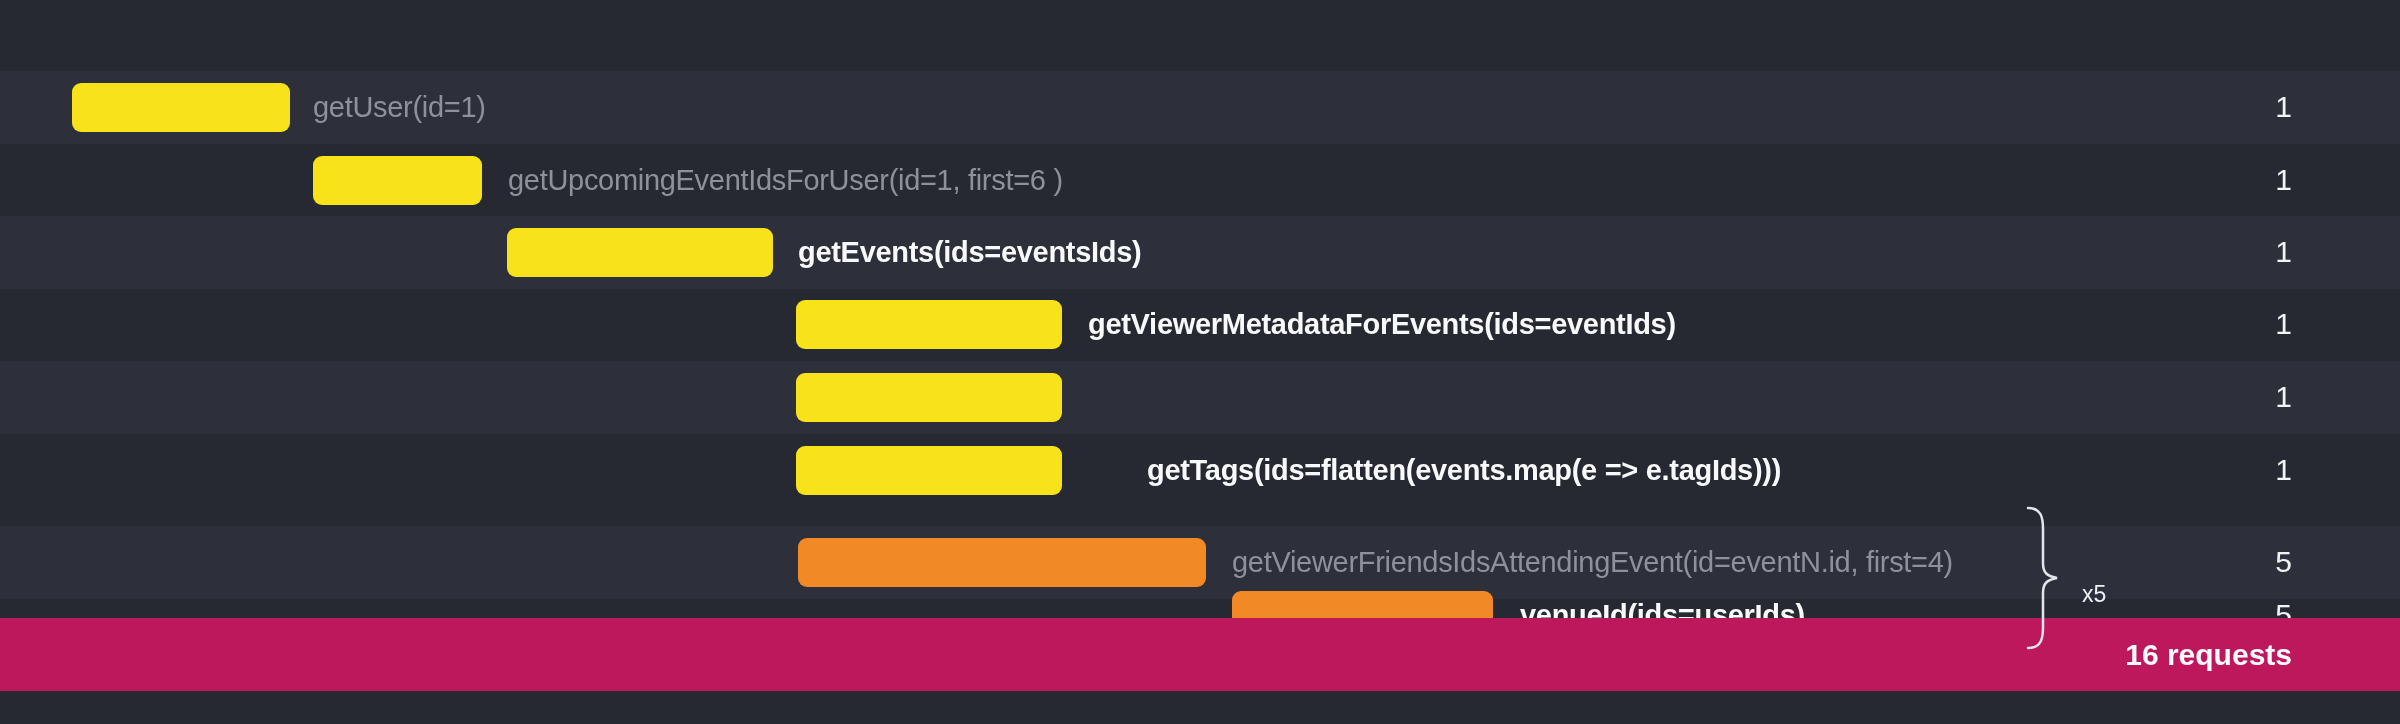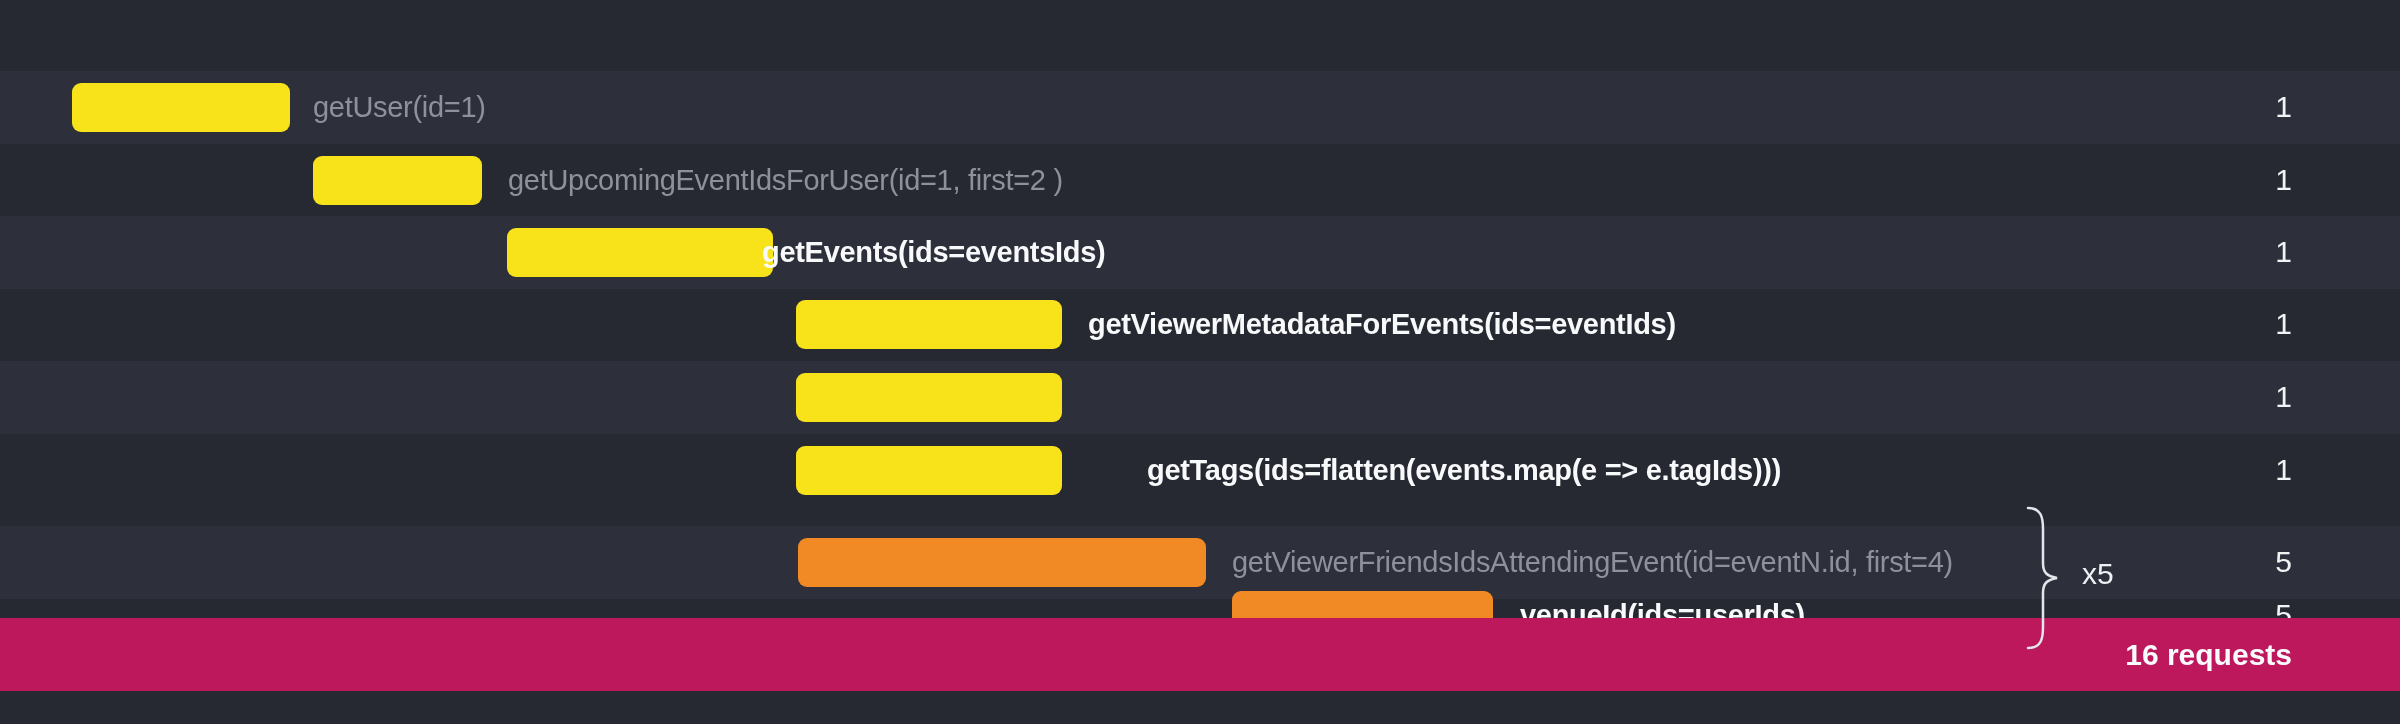--- a/index.html
+++ b/index.html
@@ -38,45 +38,45 @@
     position: absolute; left: 0; top: 618px; width: 100%; height: 73px;
     background: #be185d;
   }
   .total {
     position: absolute; right: 108px; top: 0; height: 73px;
     line-height: 73px; font-size: 30px; font-weight: 700; color: #fafbfc;
     white-space: nowrap;
   }
   .brace-svg { position: absolute; left: 2026px; top: 505px; }
   .x5-label {
-    position: absolute; left: 2082px; top: 501px; height: 146px;
-    line-height: 146px; font-size: 30px; color: #eef0f3; font-weight: 400;
+    position: absolute; left: 2082px; top: 521px; height: 146px;
+    line-height: 146px; font-size: 23px; color: #eef0f3; font-weight: 400;
   }
 </style>
 </head>
 <body>
 
 <div class="stage">
 
   <div class="band-header"></div>
 
   <div id="rows-container">
       <div class="row alt" style="top: 71px; height: 72.5px;">
     <div class="bar" style="left: 72px; width: 218px; background: rgb(248, 227, 26);"></div>
     <div class="label muted" style="left: 313px; line-height: 72.5px;">getUser(id=1)</div>
     <div class="count" style="line-height: 72.5px;">1</div>
   </div>
       <div class="row" style="top: 143.5px; height: 72.5px;">
     <div class="bar" style="left: 313px; width: 169px; background: rgb(248, 227, 26);"></div>
-    <div class="label muted" style="left: 508px; line-height: 72.5px;">getUpcomingEventIdsForUser(id=1, first=2 )</div>
+    <div class="label muted" style="left: 508px; line-height: 72.5px;">getUpcomingEventIdsForUser(id=1, first=6 )</div>
     <div class="count" style="line-height: 72.5px;">1</div>
   </div>
       <div class="row alt" style="top: 216px; height: 72.5px;">
     <div class="bar" style="left: 507px; width: 266px; background: rgb(248, 227, 26);"></div>
-    <div class="label strong" style="left: 762px; line-height: 72.5px;">getEvents(ids=eventsIds)</div>
+    <div class="label strong" style="left: 798px; line-height: 72.5px;">getEvents(ids=eventsIds)</div>
     <div class="count" style="line-height: 72.5px;">1</div>
   </div>
       <div class="row" style="top: 288px; height: 72.5px;">
     <div class="bar" style="left: 796px; width: 266px; background: rgb(248, 227, 26);"></div>
     <div class="label strong" style="left: 1088px; line-height: 72.5px;">getViewerMetadataForEvents(ids=eventIds)</div>
     <div class="count" style="line-height: 72.5px;">1</div>
   </div>
       <div class="row alt" style="top: 361px; height: 72.5px;">
     <div class="bar" style="left: 796px; width: 266px; background: rgb(248, 227, 26);"></div>
     <div class="count" style="line-height: 72.5px;">1</div>

